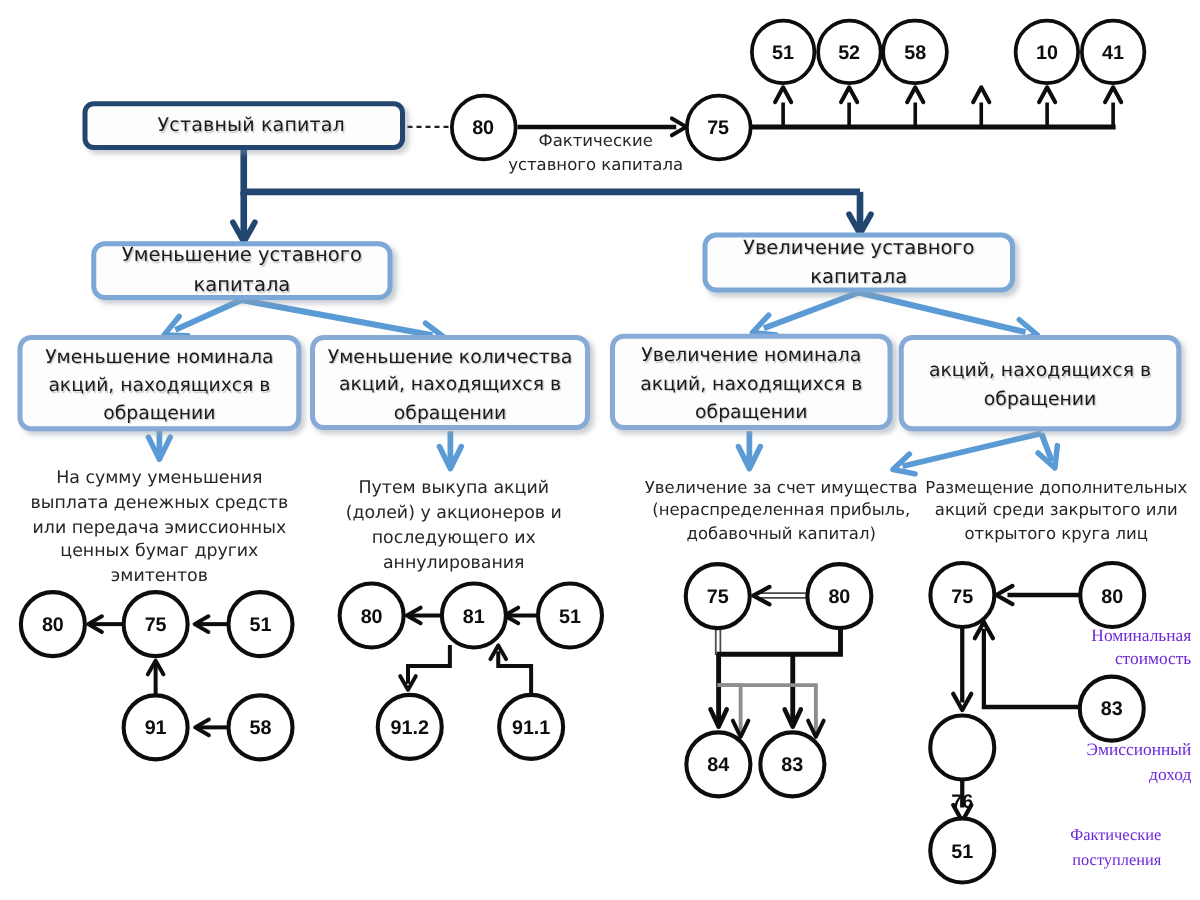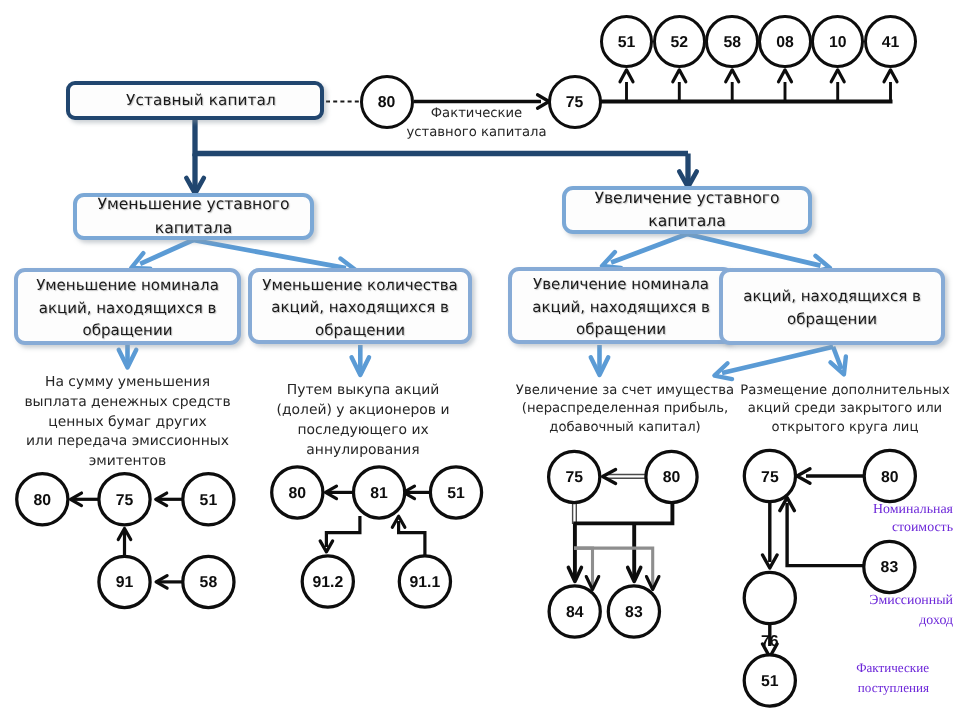--- a/index.html
+++ b/index.html
@@ -158,23 +158,20 @@
     </div>
 <div class="tcirc" style="left:599.7px;top:14.5px;width:53.6px;height:53.6px;">
       <span>51</span>
     </div>
 <div class="tcirc" style="left:652.5px;top:14.5px;width:53.6px;height:53.6px;">
       <span>52</span>
     </div>
 <div class="tcirc" style="left:705.4px;top:14.5px;width:53.6px;height:53.6px;">
       <span>58</span>
     </div>
-<div class="tcirc" style="left:758.2px;top:14.5px;width:53.6px;height:53.6px;">
-      <span>08</span>
-    </div>
 <div class="tcirc" style="left:810.9px;top:14.5px;width:53.6px;height:53.6px;">
       <span>10</span>
     </div>
 <div class="tcirc" style="left:863.7px;top:14.5px;width:53.6px;height:53.6px;">
       <span>41</span>
     </div>
 <div class="ptext" style="left:396px;top:105px;width:161px;font-size:13.2px;line-height:18.5px;">
       <div>Фактические</div>
       <div>уставного капитала</div>
     </div>
@@ -197,38 +194,38 @@
         <div>обращении</div>
       </div>
     </div>
 <div class="rbox rbox-light2" style="left:248px;top:268px;width:224px;height:76px;">
       <div class="txt">
         <div>Уменьшение количества</div>
         <div>акций, находящихся в</div>
         <div>обращении</div>
       </div>
     </div>
-<div class="rbox rbox-light2" style="left:488px;top:267px;width:226px;height:77px;margin-left:20px;">
+<div class="rbox rbox-light2" style="left:488px;top:267px;width:226px;height:77px;">
       <div class="txt">
         <div>Увеличение номинала</div>
         <div>акций, находящихся в</div>
         <div>обращении</div>
       </div>
     </div>
 <div class="rbox rbox-light2" style="left:719px;top:268px;width:226px;height:77px;">
       <div class="txt">
         <div>акций, находящихся в</div>
         <div>обращении</div>
       </div>
     </div>
 <div class="ptext" style="left:10px;top:373px;width:235px;font-size:13.9px;line-height:19.8px;">
       <div>На сумму уменьшения</div>
       <div>выплата денежных средств</div>
+      <div>или передача эмиссионных</div>
       <div>ценных бумаг других</div>
-      <div>или передача эмиссионных</div>
       <div>эмитентов</div>
     </div>
 <div class="ptext" style="left:248px;top:381px;width:230px;font-size:13.9px;line-height:19.9px;">
       <div>Путем выкупа акций</div>
       <div>(долей) у акционеров и</div>
       <div>последующего их</div>
       <div>аннулирования</div>
     </div>
 <div class="ptext" style="left:485px;top:382px;width:230px;font-size:13.2px;line-height:18.4px;margin-left:25px;">
       <div>Увеличение за счет имущества</div>

